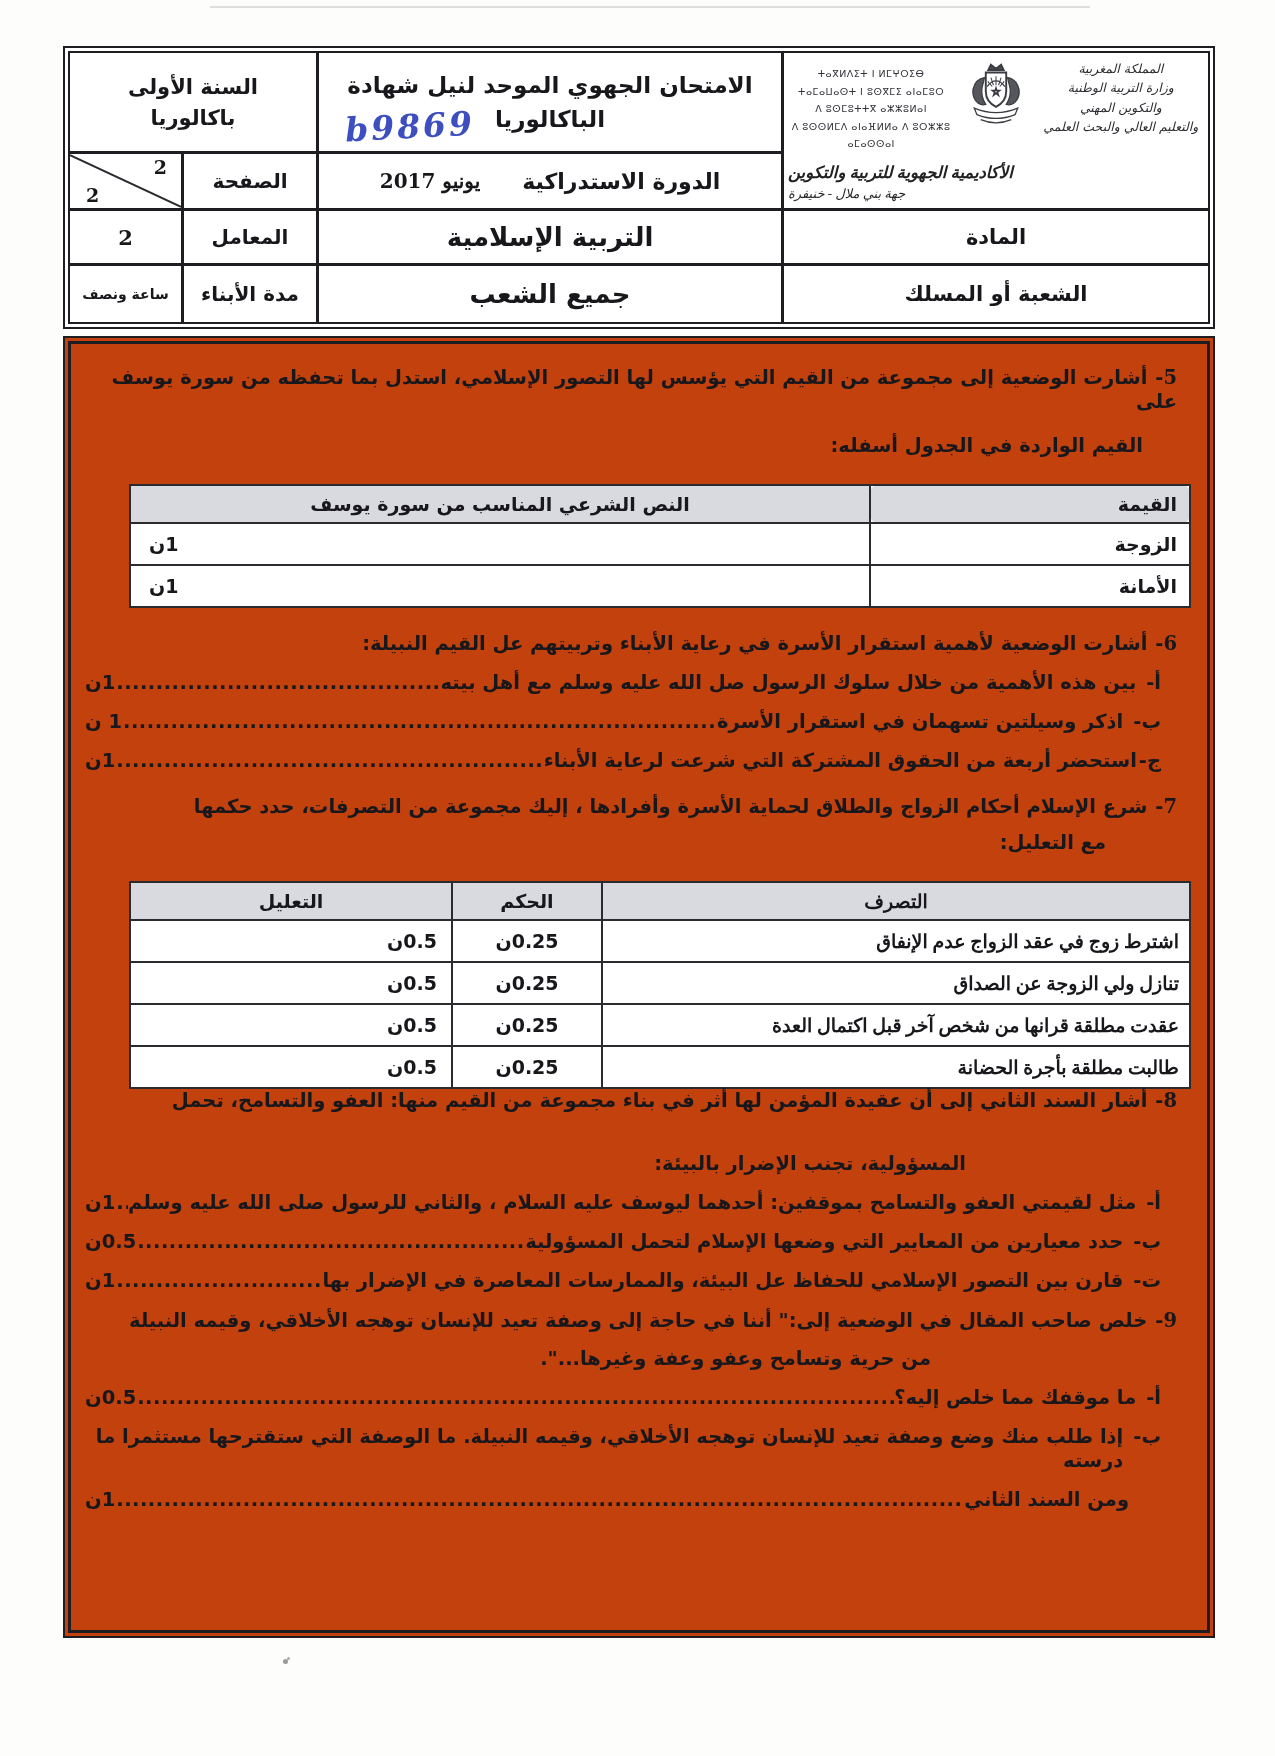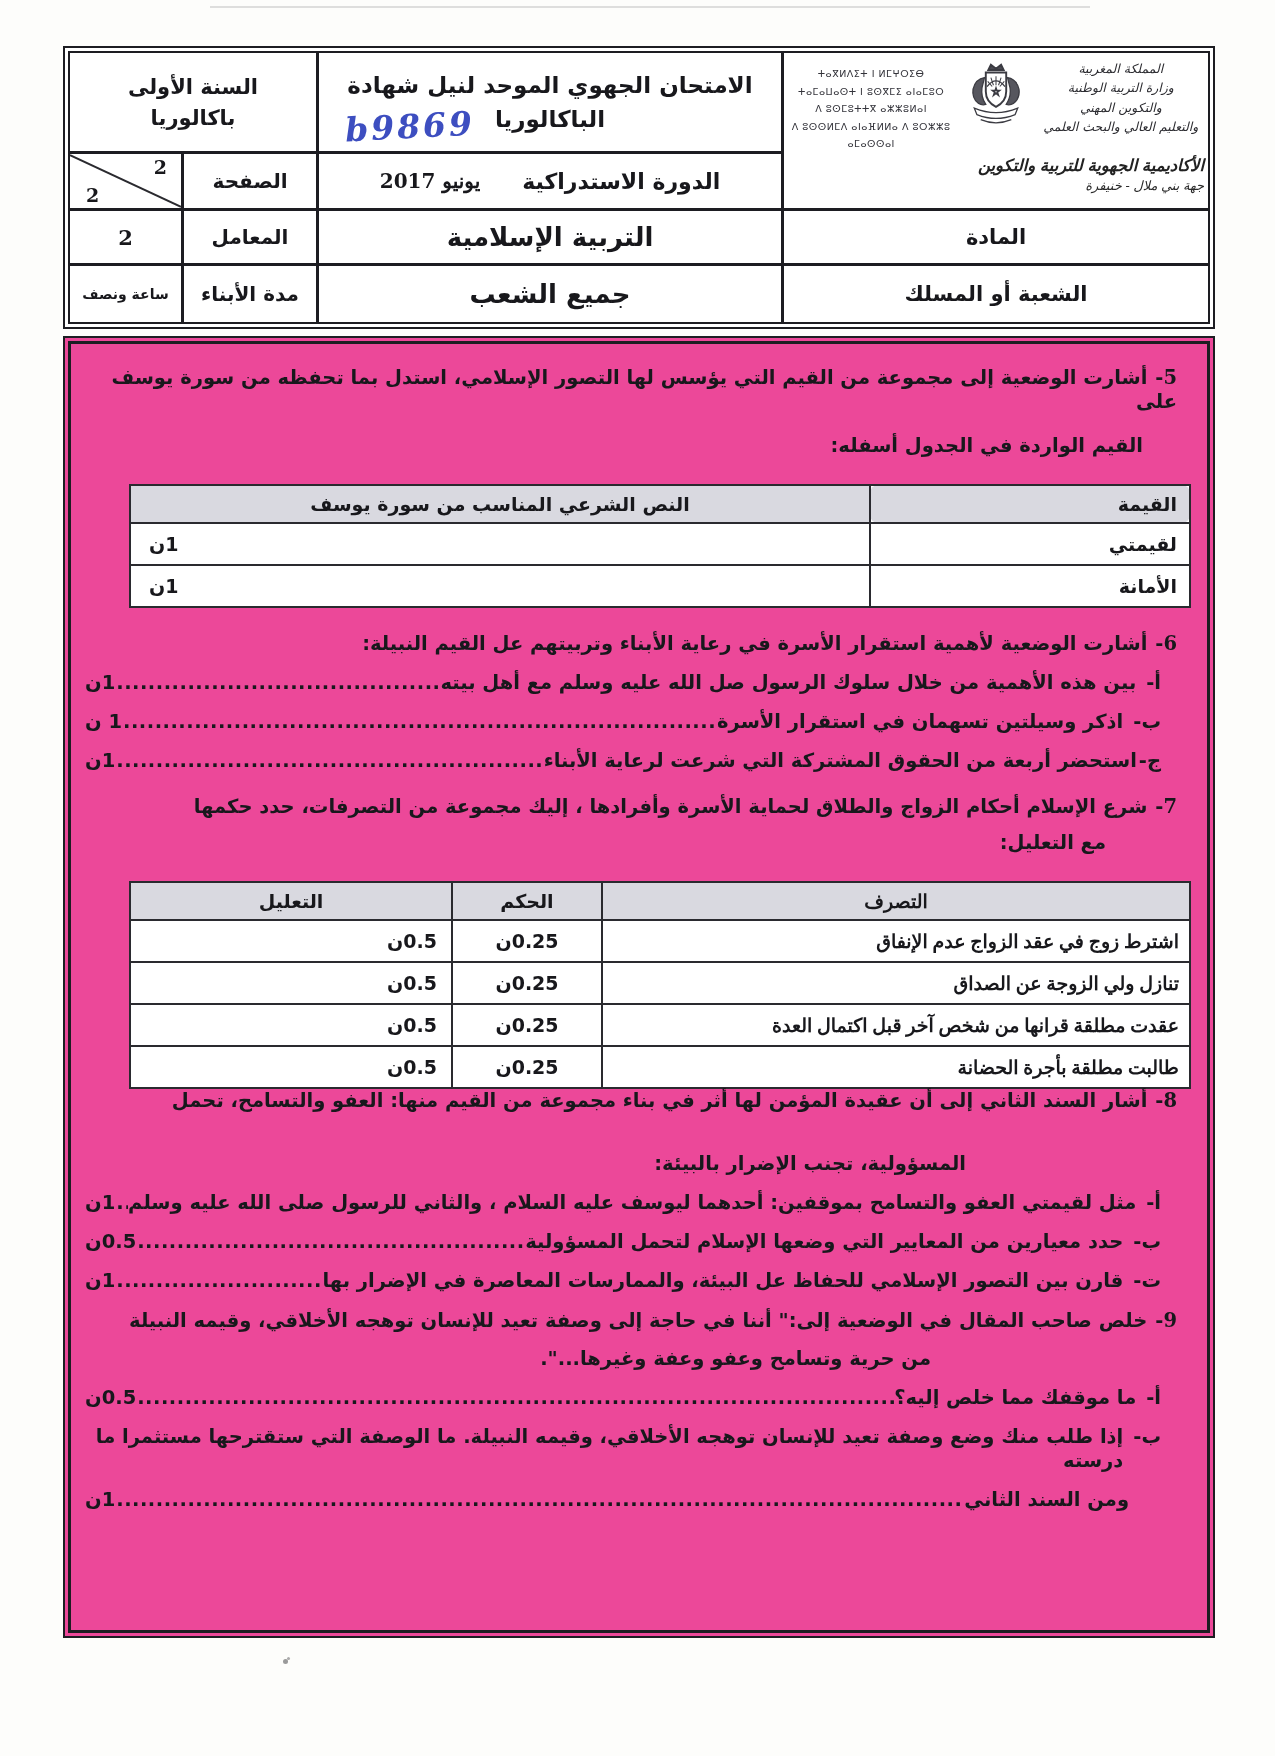--- a/index.html
+++ b/index.html
@@ -64,26 +64,26 @@
   .page-box svg{position:absolute;inset:0;width:100%;height:100%;}
   .pg-top{position:absolute;top:2px;right:14px;font-family:"DejaVu Serif", serif;font-weight:bold;font-size:19px;}
   .pg-bottom{position:absolute;bottom:2px;left:16px;font-family:"DejaVu Serif", serif;font-weight:bold;font-size:19px;}
 
   
   .c-ministry{padding:6px 4px 2px;display:flex;flex-direction:column;}
   .m-top{display:flex;direction:rtl;align-items:flex-start;justify-content:center;gap:6px;}
   .m-ar{width:168px;text-align:center;font-family:"DejaVu Serif", serif;font-style:italic;font-size:12.5px;line-height:1.55;color:#2c2c31;}
   .m-emblem{width:72px;display:flex;justify-content:center;padding-top:2px;}
   .m-tif{width:168px;text-align:center;font-size:9.5px;line-height:1.85;color:#33333a;letter-spacing:.5px;padding-top:6px;}
-  .m-academy{text-align:right;margin-top:3px;font-family:Liberation Sans, sans-serif;font-style:italic;}
+  .m-academy{text-align:left;margin-top:10px;font-family:Liberation Serif, serif;font-style:italic;}
   .m-acad1{font-size:16.5px;font-weight:bold;color:#222;}
   .m-acad2{font-size:13px;margin-top:3px;color:#2a2a2a;}
 
   
-  .body-outer{margin-top:7px;border:2px solid #1d1d22;padding:3px;background:#ec4899;}
+  .body-outer{margin-top:7px;border:2px solid #1d1d22;padding:3px;background:#c2410c;}
   .body-inner{border:3px solid #1d1d22;height:1292px;padding:22px 16px 0 14px;box-sizing:border-box;}
 
   .qhead{font-size:19.5px;font-weight:bold;line-height:24px;padding-right:14px;}
   .qnum{font-family:"DejaVu Serif", serif;margin-left:8px;}
   .qcont{font-size:19.5px;font-weight:bold;line-height:24px;}.mt24{margin-top:24px;}.mt22{margin-top:22px;}
   .mt20{margin-top:20px;}.mt16{margin-top:16px;}.mt14{margin-top:14px;}
   .mt12{margin-top:12px;}.mt42{}
 
   .item{display:flex;align-items:baseline;padding-right:30px;margin-top:15px;font-size:19.5px;font-weight:bold;line-height:24px;}
   .ilabel{margin-left:10px;white-space:nowrap;}
@@ -210,21 +210,21 @@
         </div>
         <div class="qcont mt20" style="padding-right:48px;">القيم الواردة في الجدول أسفله:</div>
 
         <table class="extable t1">
           <tbody>
               <tr>
             <th class="col-val">القيمة</th>
             <th class="col-text">النص الشرعي المناسب من سورة يوسف</th>
           </tr>
           <tr>
-            <td class="col-val">لقيمتي</td>
+            <td class="col-val">الزوجة</td>
             <td class="col-text">1ن</td>
           </tr>
           <tr>
             <td class="col-val">الأمانة</td>
             <td class="col-text">1ن</td>
           </tr>
         </tbody>
           </table>
 
         <div class="qhead mt24">

